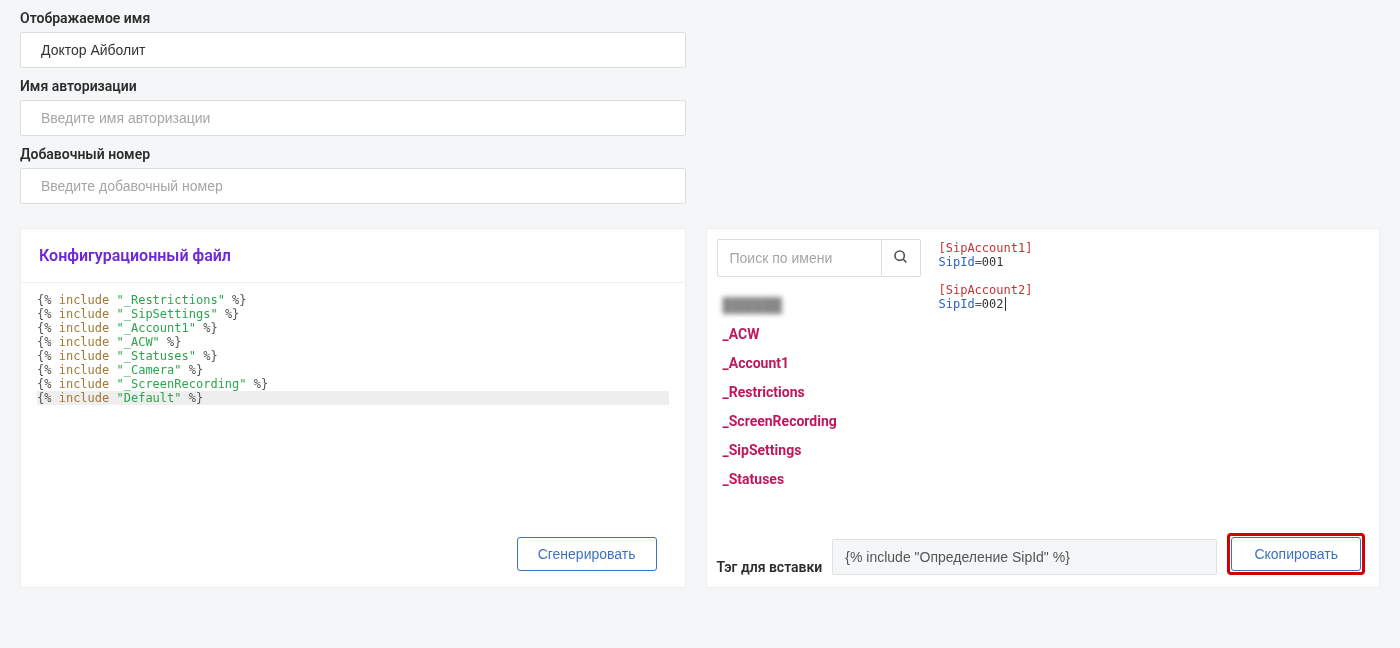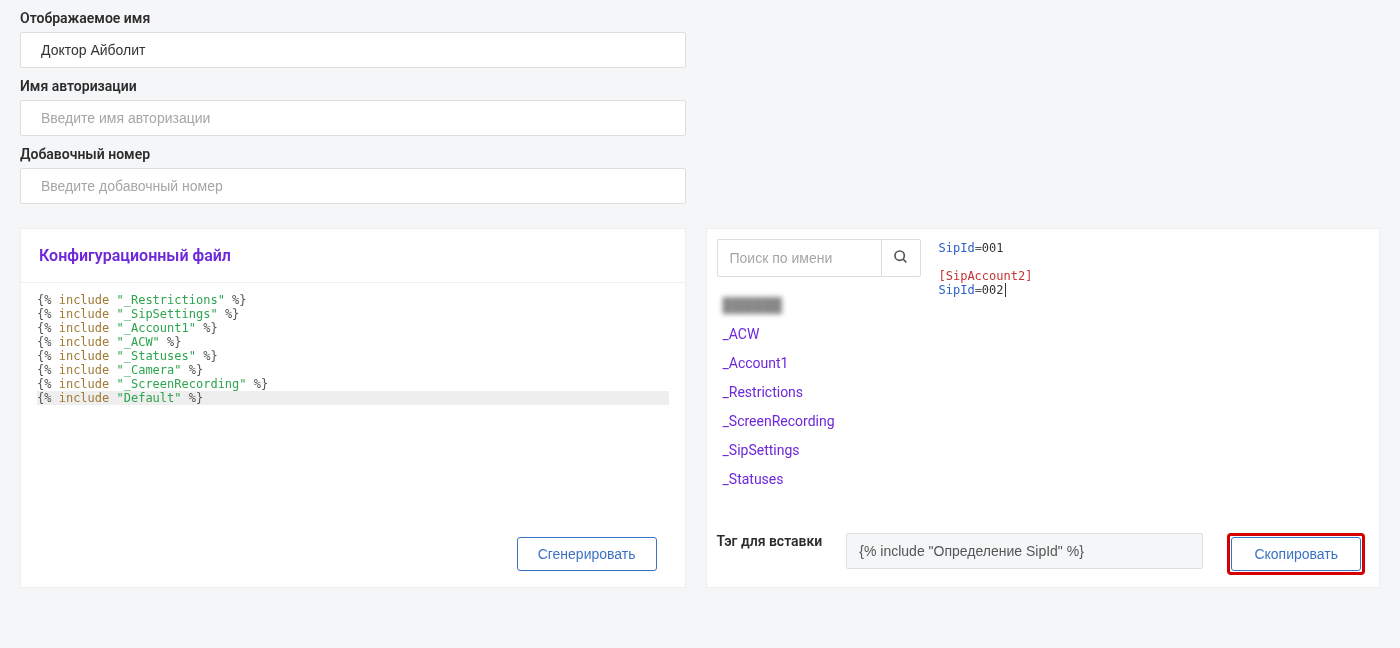--- a/index.html
+++ b/index.html
@@ -113,23 +113,24 @@
     .list-wrap { margin-top: 14px; position: relative; }
     .list {
       width: 204px;
       height: 216px;
       overflow-y: scroll;
       border: none;
     }
     .list-item {
       padding: 4px 6px;
       font-size: 14px;
-      color: #6d28d9;
+      color: #be185d;
       cursor: pointer;
       line-height: 21px;
+      font-weight: bold;
     }
     .list-item.blur {
       filter: blur(2.5px);
       color: #888;
     }
     
     .list::-webkit-scrollbar { width: 16px; }
     .list::-webkit-scrollbar-track { background: #f0f0f0; }
     .list::-webkit-scrollbar-thumb { background: #ccc; }
     .list::-webkit-scrollbar-button { background: #f0f0f0; height: 16px; }
@@ -143,22 +144,22 @@
     }
     .preview .pline { white-space: pre; }
     .preview .section { color: #c13434; }
     .preview .key { color: #2a5fc9; }
     .preview .eq { color: #555; }
     .preview .val { color: #333; }
     .preview .caret { border-right: 1px solid #333; margin-left: 1px; }
 
     .right-footer {
       display: flex;
-      align-items: flex-start;
-      gap: 24px;
+      align-items: flex-end;
+      gap: 10px;
       padding-top: 16px;
     }
     .tag-label {
       font-size: 14px;
       font-weight: 600;
       color: #2c2c2c;
     }
     .tag-input {
       flex: 1;
       height: 36px;
@@ -241,20 +242,21 @@
               <div class="list-item">_Account1</div>
               <div class="list-item">_Restrictions</div>
               <div class="list-item">_ScreenRecording</div>
               <div class="list-item">_SipSettings</div>
               <div class="list-item">_Statuses</div>
             </div>
         </div>
       </div>
 
       <div class="preview" id="preview">
+          <div class="pline"><span class="section">[SipAccount1]</span></div>
           <div class="pline"><span class="key">SipId</span><span class="eq">=</span><span class="val">001</span></div>
           <div class="pline">&nbsp;</div>
           <div class="pline"><span class="section">[SipAccount2]</span></div>
           <div class="pline"><span class="key">SipId</span><span class="eq">=</span><span class="val">002</span><span class="caret"></span></div>
         </div>
     </div>
 
     <div class="right-footer">
       <span class="tag-label">Тэг для вставки</span>
       <input class="tag-input" type="text" readonly="" value="{% include &quot;Определение SipId&quot; %}" style="">

